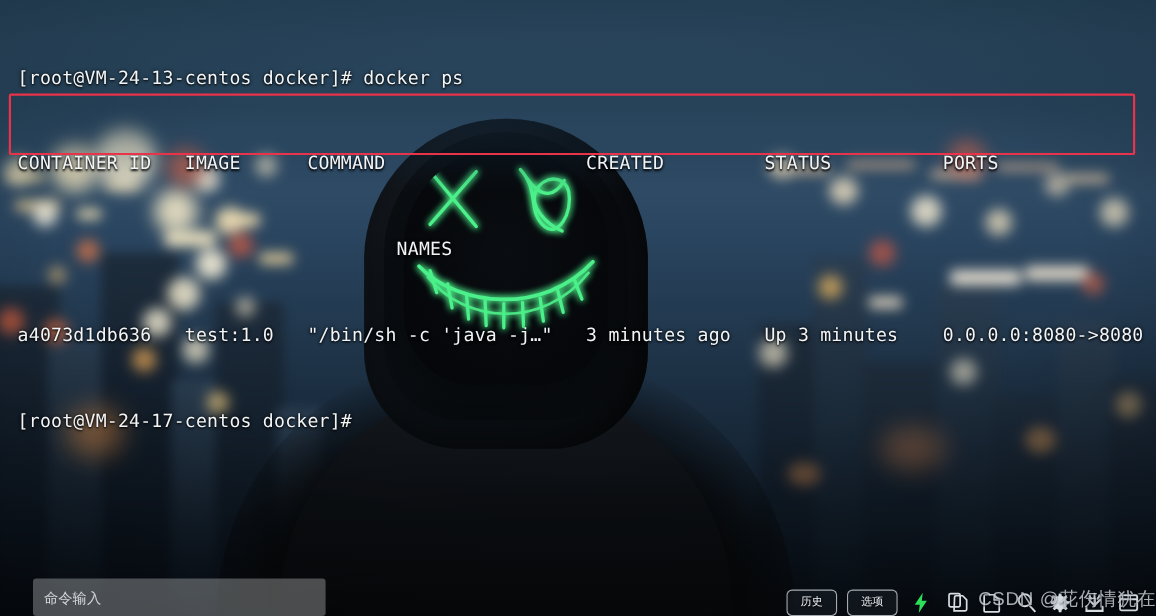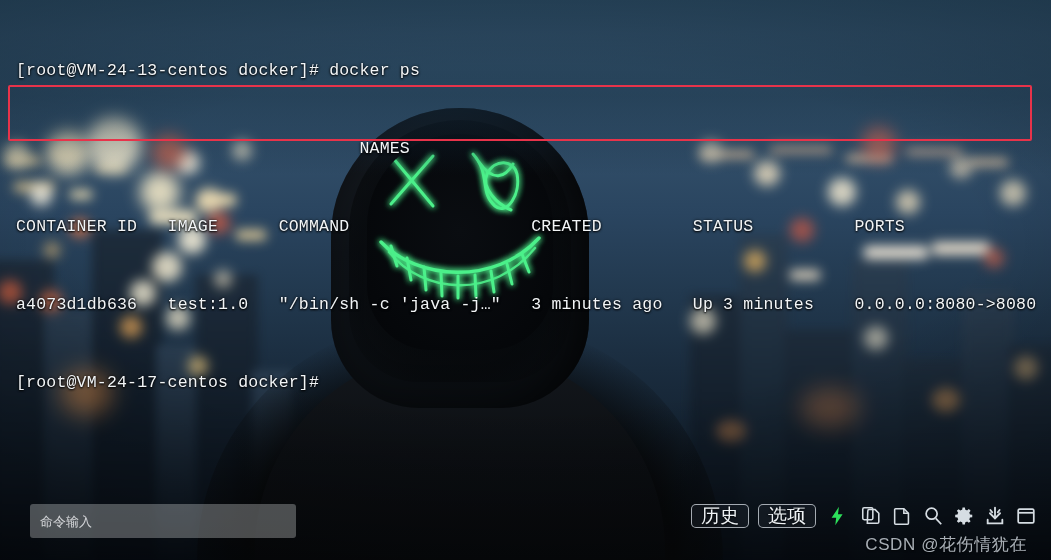--- a/index.html
+++ b/index.html
@@ -78,58 +78,58 @@
     pointer-events:none;
   }
   .term-text {
     position:absolute; left:0; top:0; width:1051px; height:190px;
     padding:6px 0 0 16px;
     font-family:"DejaVu Sans Mono", monospace;
     font-size:16.5px; line-height:26px; letter-spacing:.2px;
     color:#f2f5f7; white-space:pre;
     text-shadow:0 1px 2px rgba(0,0,0,.95), 0 0 3px rgba(0,0,0,.8);
   }
-  .term-line { height:26px;font-family:Liberation Mono, monospace; }
+  .term-line { height:26px; }
 
   
   .redbox {
     position:absolute; left:8px; top:85px; width:1024px; height:56px;
     border:2px solid #e8334a; border-radius:2px; pointer-events:none;
   }
 
   
   .bottombar {
     position:absolute; left:0; bottom:0; width:1051px; height:56px;
-    display:flex; align-items:flex-start; justify-content:space-between;
+    display:flex; align-items:flex-end; justify-content:space-between;
     padding:0 14px 0 30px;
   }
   .cmd-input {
     width:266px; height:34px; border-radius:3px;
     background:rgba(236,238,240,.30);
     border:none; outline:none; padding:0 10px;
     font-family:"Liberation Sans", sans-serif; font-size:13px;
     color:#ffffff;
   }
   .cmd-input::placeholder { color:rgba(240,242,244,.82); }
 
   .bar-right { display:flex; align-items:center; gap:9px; }
   .pill {
     height:24px; min-width:46px; padding:0 9px;
     border:1px solid rgba(215,222,228,.75); border-radius:5px;
     background:rgba(40,48,56,.30);
     color:#eef2f5; font-family:"Liberation Sans", sans-serif;
-    font-size:19px; line-height:22px; text-align:center;
+    font-size:10px; line-height:22px; text-align:center;
     text-shadow:0 1px 2px rgba(0,0,0,.8);
   }
   .ic { width:22px; height:22px; display:block; }
   .ic svg { display:block; }
   .bolt { margin:0 2px; }
 
   .watermark {
-    position:absolute; right:24px; bottom:4px;
+    position:absolute; right:0; bottom:4px;
     font-family:"Liberation Sans", sans-serif; font-size:17px;
     color:rgba(214,222,229,.78); letter-spacing:.6px;
     text-shadow:0 1px 2px rgba(0,0,0,.7);
     white-space:nowrap; pointer-events:none;
   }
 </style>
 </head>
 <body>
 
 <div id="app">
@@ -257,22 +257,22 @@
       </div>
     </div>
 
     <div class="bg-vignette"></div>
   </div>
 
   <div class="term-overlay"></div>
 
   <div class="term-text">
     <div class="term-line">[root@VM-24-13-centos docker]# docker ps</div>
+    <div class="term-line">CONTAINER ID   IMAGE      COMMAND                  CREATED         STATUS          PORTS</div>
     <div class="term-line">                                  NAMES</div>
-    <div class="term-line">CONTAINER ID   IMAGE      COMMAND                  CREATED         STATUS          PORTS</div>
     <div class="term-line">a4073d1db636   test:1.0   "/bin/sh -c 'java -j…"   3 minutes ago   Up 3 minutes    0.0.0.0:8080-&gt;8080</div>
     <div class="term-line">[root@VM-24-17-centos docker]#</div>
   </div>
 
   <div class="redbox"></div>
 
   <div class="bottombar">
 
     <input class="cmd-input" type="text" placeholder="命令输入" style="">
 

